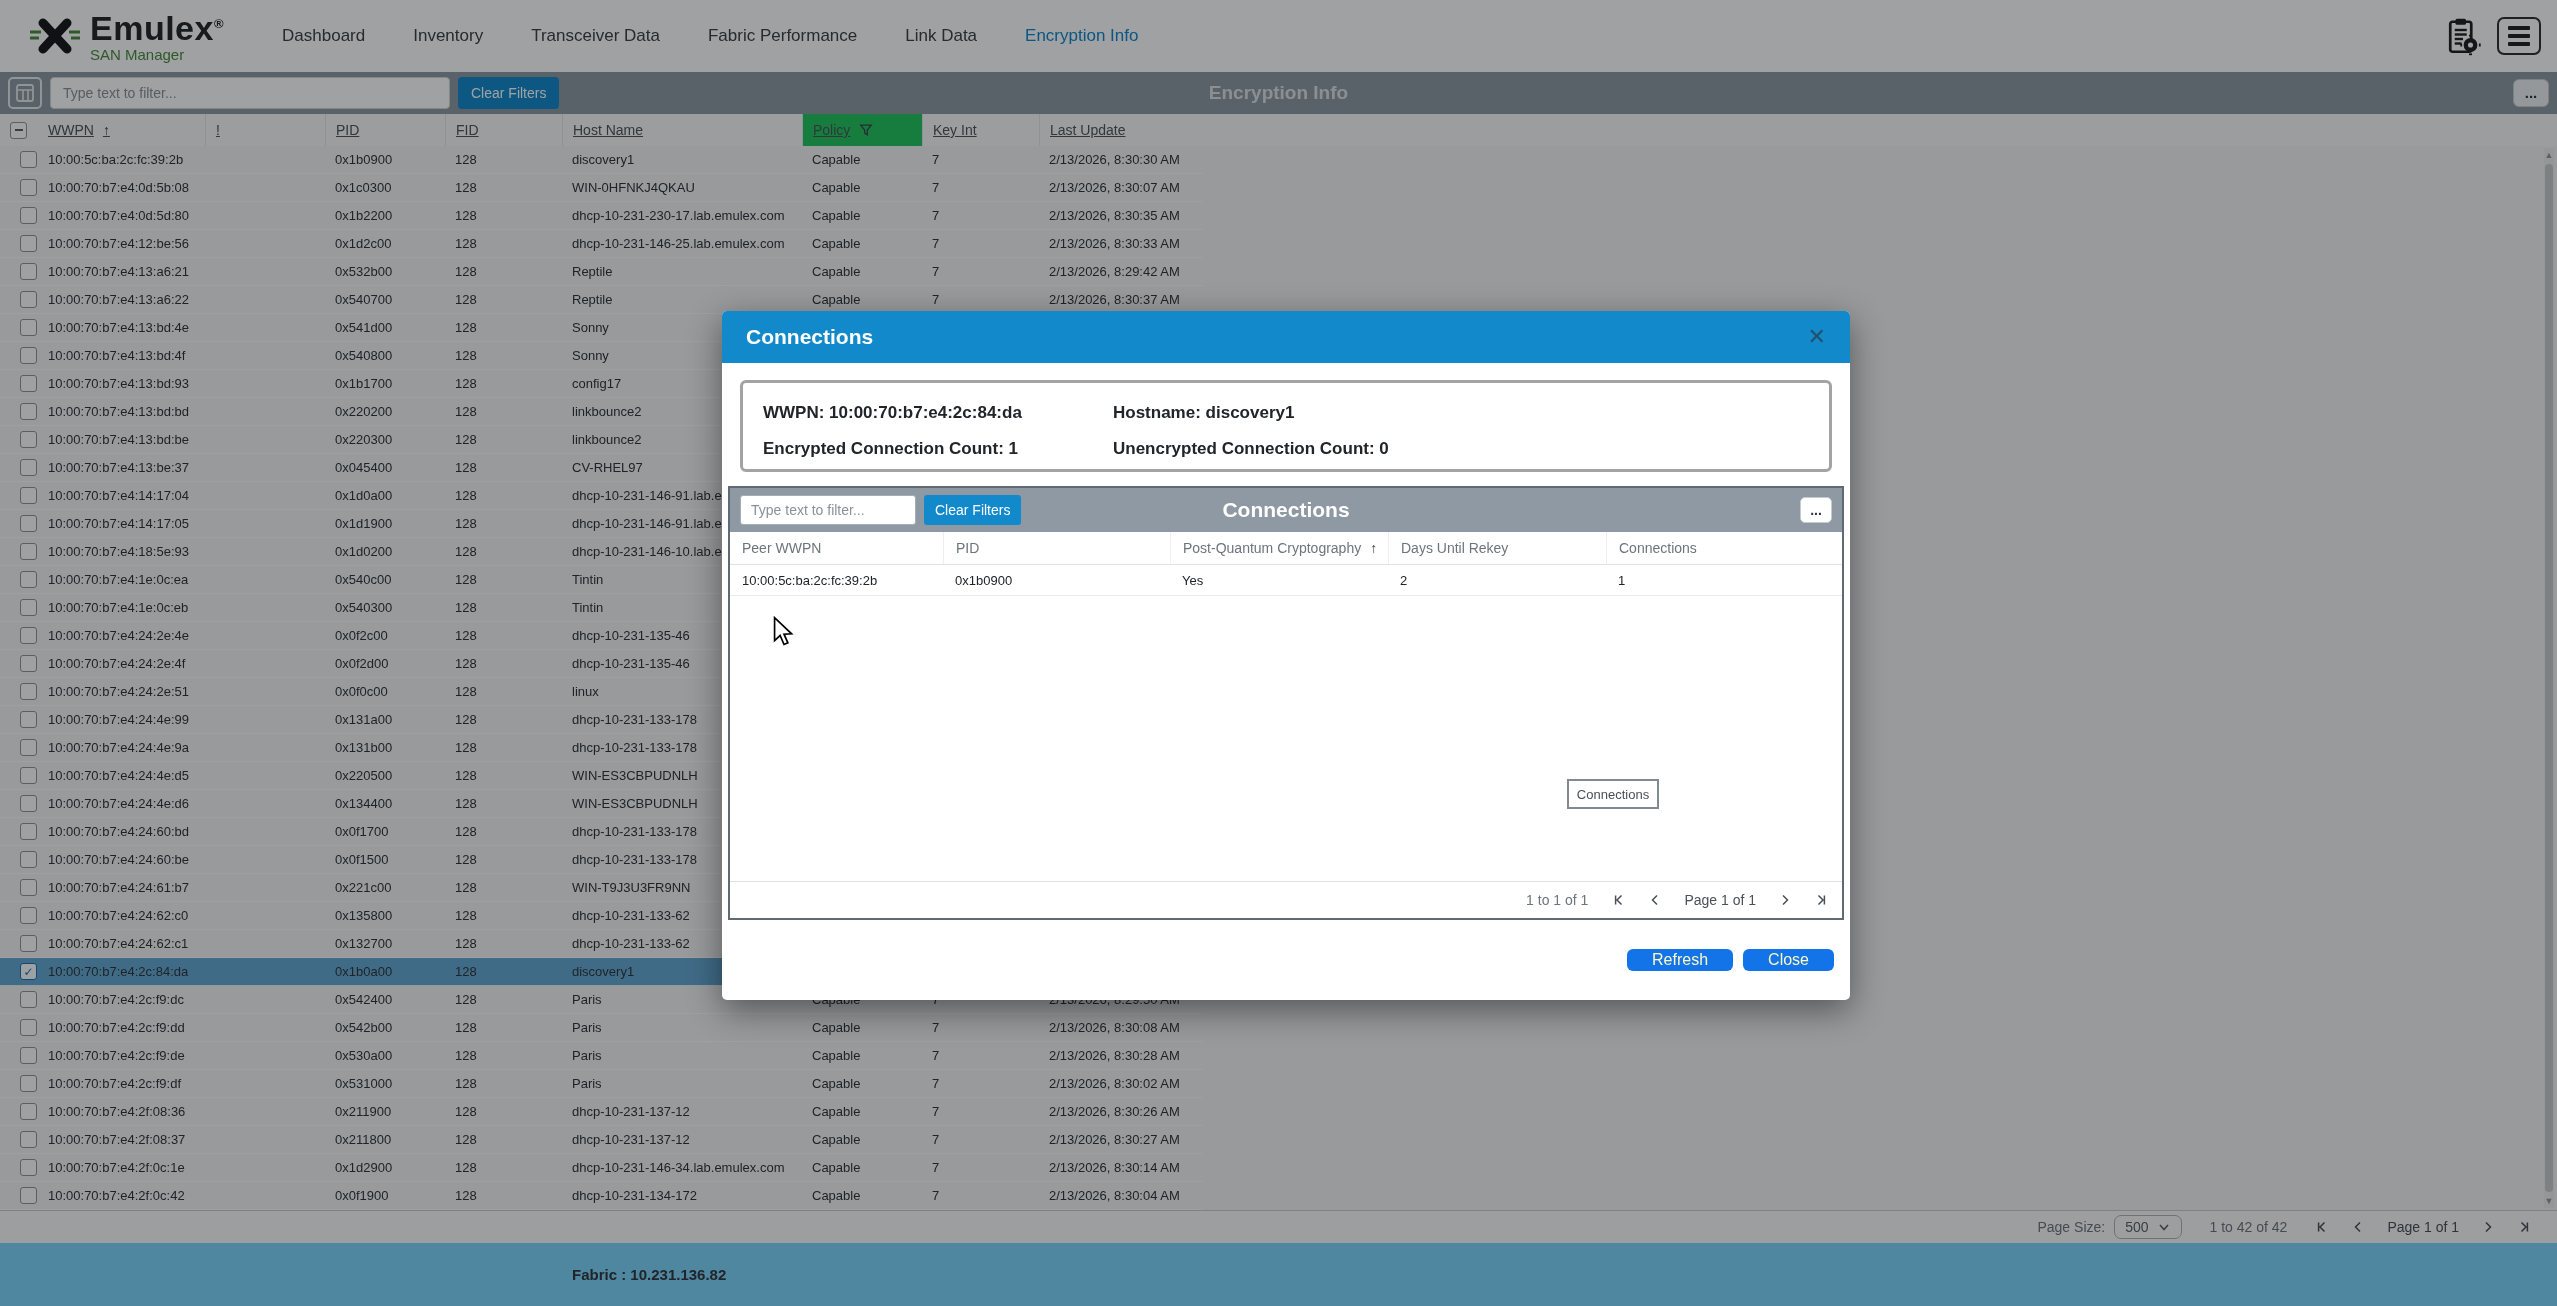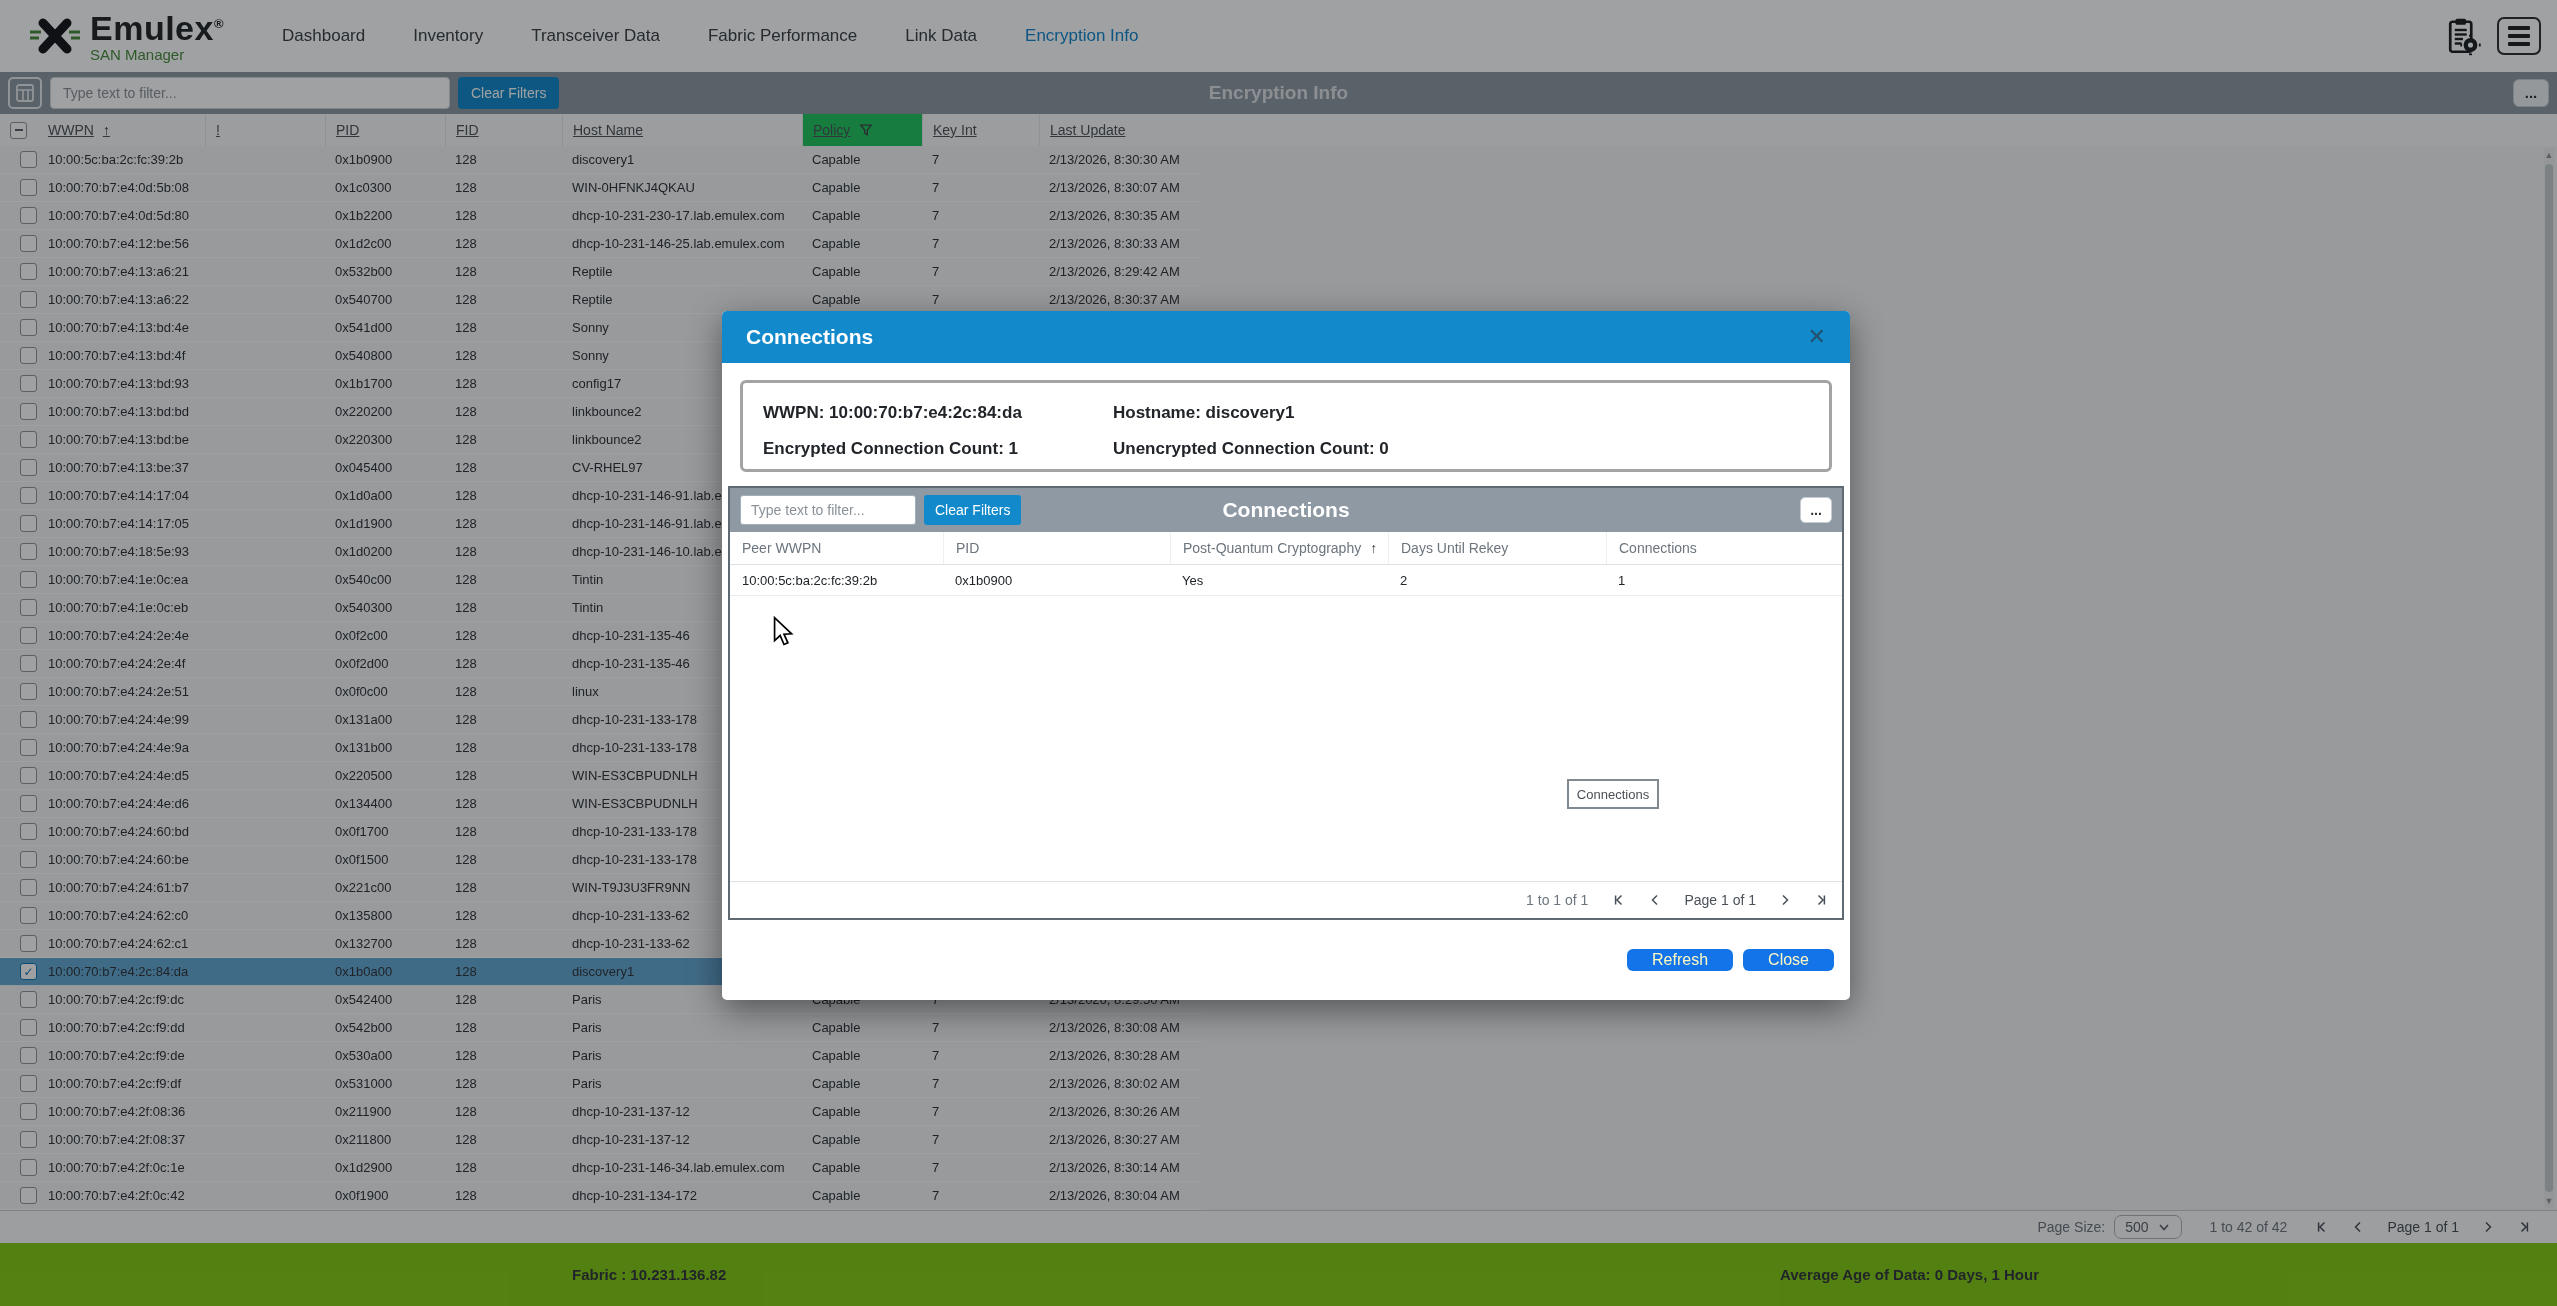--- a/index.html
+++ b/index.html
@@ -75,21 +75,21 @@
 
   
   .pagebar{position:absolute;top:1210px;left:0;right:0;height:33px;background:#fafbfc;
            border-top:1px solid #c9ced2;display:flex;align-items:center;justify-content:flex-end;
            gap:28px;padding-right:26px;box-sizing:border-box;font-size:14px;color:#6c757d;z-index:1;}
   .psize{display:flex;align-items:center;gap:9px;}
   .psize-box{display:flex;align-items:center;gap:8px;border:1px solid #aeb5ba;border-radius:7px;
              padding:3px 10px;color:#5a6268;}
   .pager{display:flex;align-items:center;gap:22px;color:#495057;}
   .chev{width:14px;height:14px;display:block;}
-  .footer{position:absolute;top:1243px;left:0;right:0;height:63px;background:#84cc16;z-index:1;
+  .footer{position:absolute;top:1243px;left:0;right:0;height:63px;background:#7dd3fc;z-index:1;
           font-size:15px;font-weight:bold;color:#33383c;}
   .footer span{position:absolute;line-height:63px;}
   .f-fabric{left:572px;}
   .f-age{left:1780px;}
 
   
   .overlay{position:absolute;inset:0;background:rgba(5,8,10,.38);z-index:10;}
   .modal{position:absolute;left:722px;top:311px;width:1128px;height:689px;background:#fff;
          border-radius:5px;box-shadow:0 10px 34px rgba(0,0,0,.45);z-index:20;}
   .m-head{height:52px;background:#1289cb;border-radius:5px 5px 0 0;display:flex;align-items:center;
@@ -794,21 +794,20 @@
           <path d="M5 2.5 L9.5 7 L5 11.5" fill="none" stroke="currentColor" stroke-width="1.5"></path>
         </svg>
       <svg class="chev" viewBox="0 0 14 14">
           <path d="M4.5 2.5 L9 7 L4.5 11.5 M10.4 2.5 V11.5" fill="none" stroke="currentColor" stroke-width="1.5"></path>
         </svg>
     </span>
   </div>
 
   <footer class="footer">
     <span class="f-fabric">Fabric : 10.231.136.82</span>
-    <span class="f-age">Average Age of Data: 0 Days, 1 Hour</span>
   </footer>
 
   <div class="overlay"></div>
 
   <div class="modal">
     <div class="m-head">
       <span>Connections</span>
       <span class="m-close">✕</span>
     </div>
 

